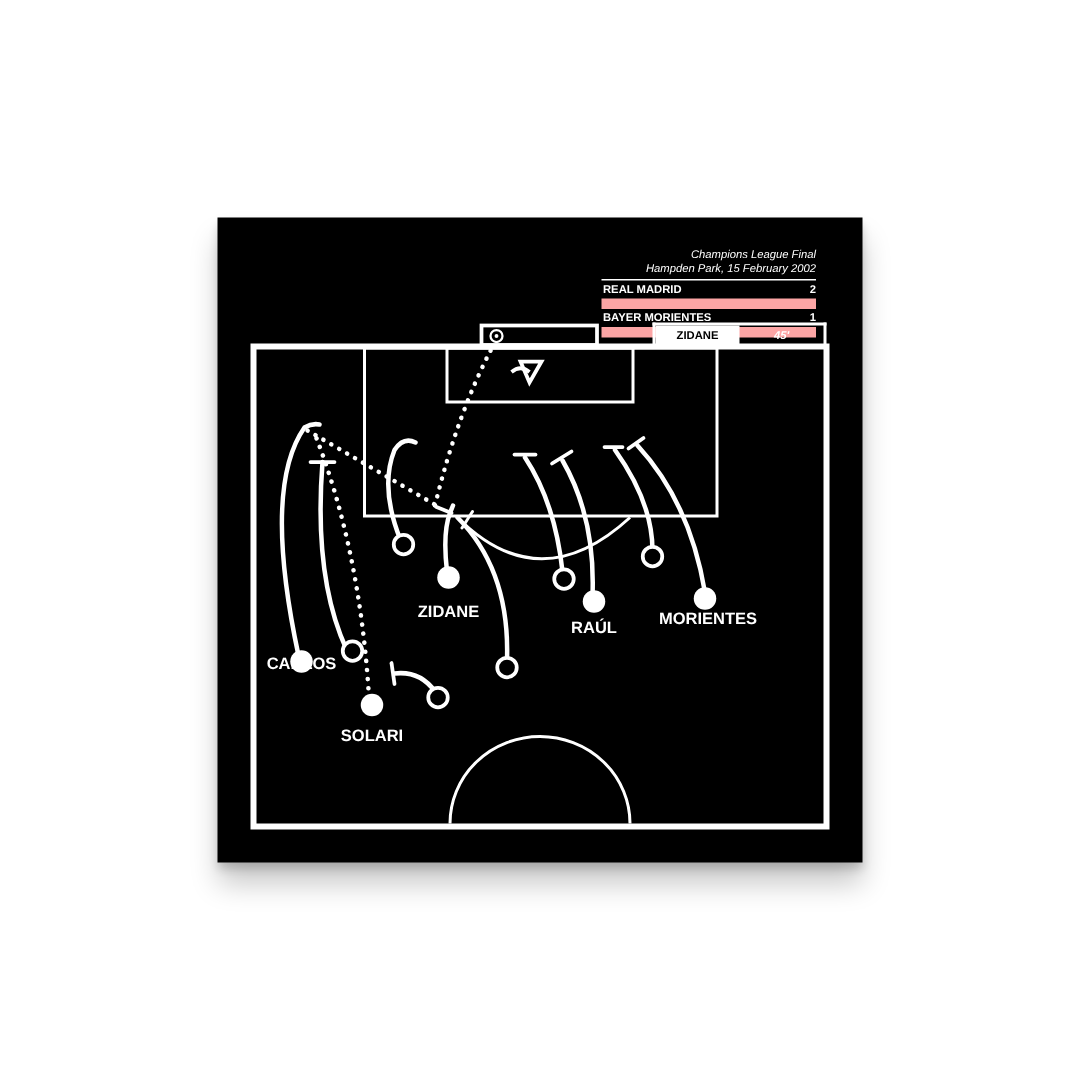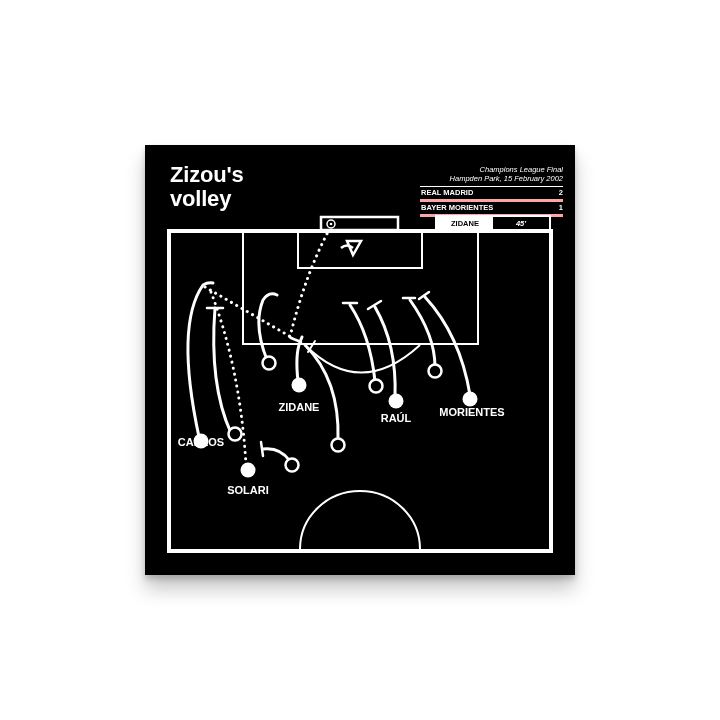--- a/index.html
+++ b/index.html
@@ -22,42 +22,42 @@
       left: 25px; top: 18px;
       color: #ffffff;
       font-weight: bold;
       font-size: 22px;
       line-height: 24px;
       letter-spacing: -0.2px;
     }
     .title span { display: block; }
     .match-info {
       position: absolute;
-      right: 12px; top: 20px;
+      right: 31px; top: 20px;
       width: 143px;
       color: #ffffff;
     }
     .match-info .comp, .match-info .venue {
       text-align: right;
       font-style: italic;
       font-size: 7.5px;
       line-height: 9px;
     }
     .score-table {
       margin-top: 3px;
       border-top: 1px solid #ffffff;
     }
     .score-row {
       display: flex;
       justify-content: space-between;
       font-weight: bold;
       font-size: 7.5px;
       line-height: 10px;
       padding: 1px 0 1px 1px;
-      border-bottom: 3px solid #fca5a5;
+      border-bottom: 7px solid #fca5a5;
     }
     .scorer-box {
       position: absolute;
       right: 24px; top: 70px;
       width: 116px; height: 15px;
       display: flex;
       border: 2px solid #fff;
       border-bottom: none;
       box-sizing: border-box;
     }
@@ -83,24 +83,20 @@
       font-family: "Liberation Sans", "DejaVu Sans", sans-serif;
       font-weight: bold;
       font-size: 11px;
     }
   </style>
 </head>
 <body>
 
 <div class="poster">
 
-  <div class="title">
-    <span>Zizou's</span>
-    <span>volley</span>
-  </div>
 
   <div class="match-info">
     <div class="comp">Champions League Final</div>
     <div class="venue">Hampden Park, 15 February 2002</div>
     <div class="score-table">
       <div class="score-row">
         <span>REAL MADRID</span>
         <span>2</span>
       </div>
       <div class="score-row">

